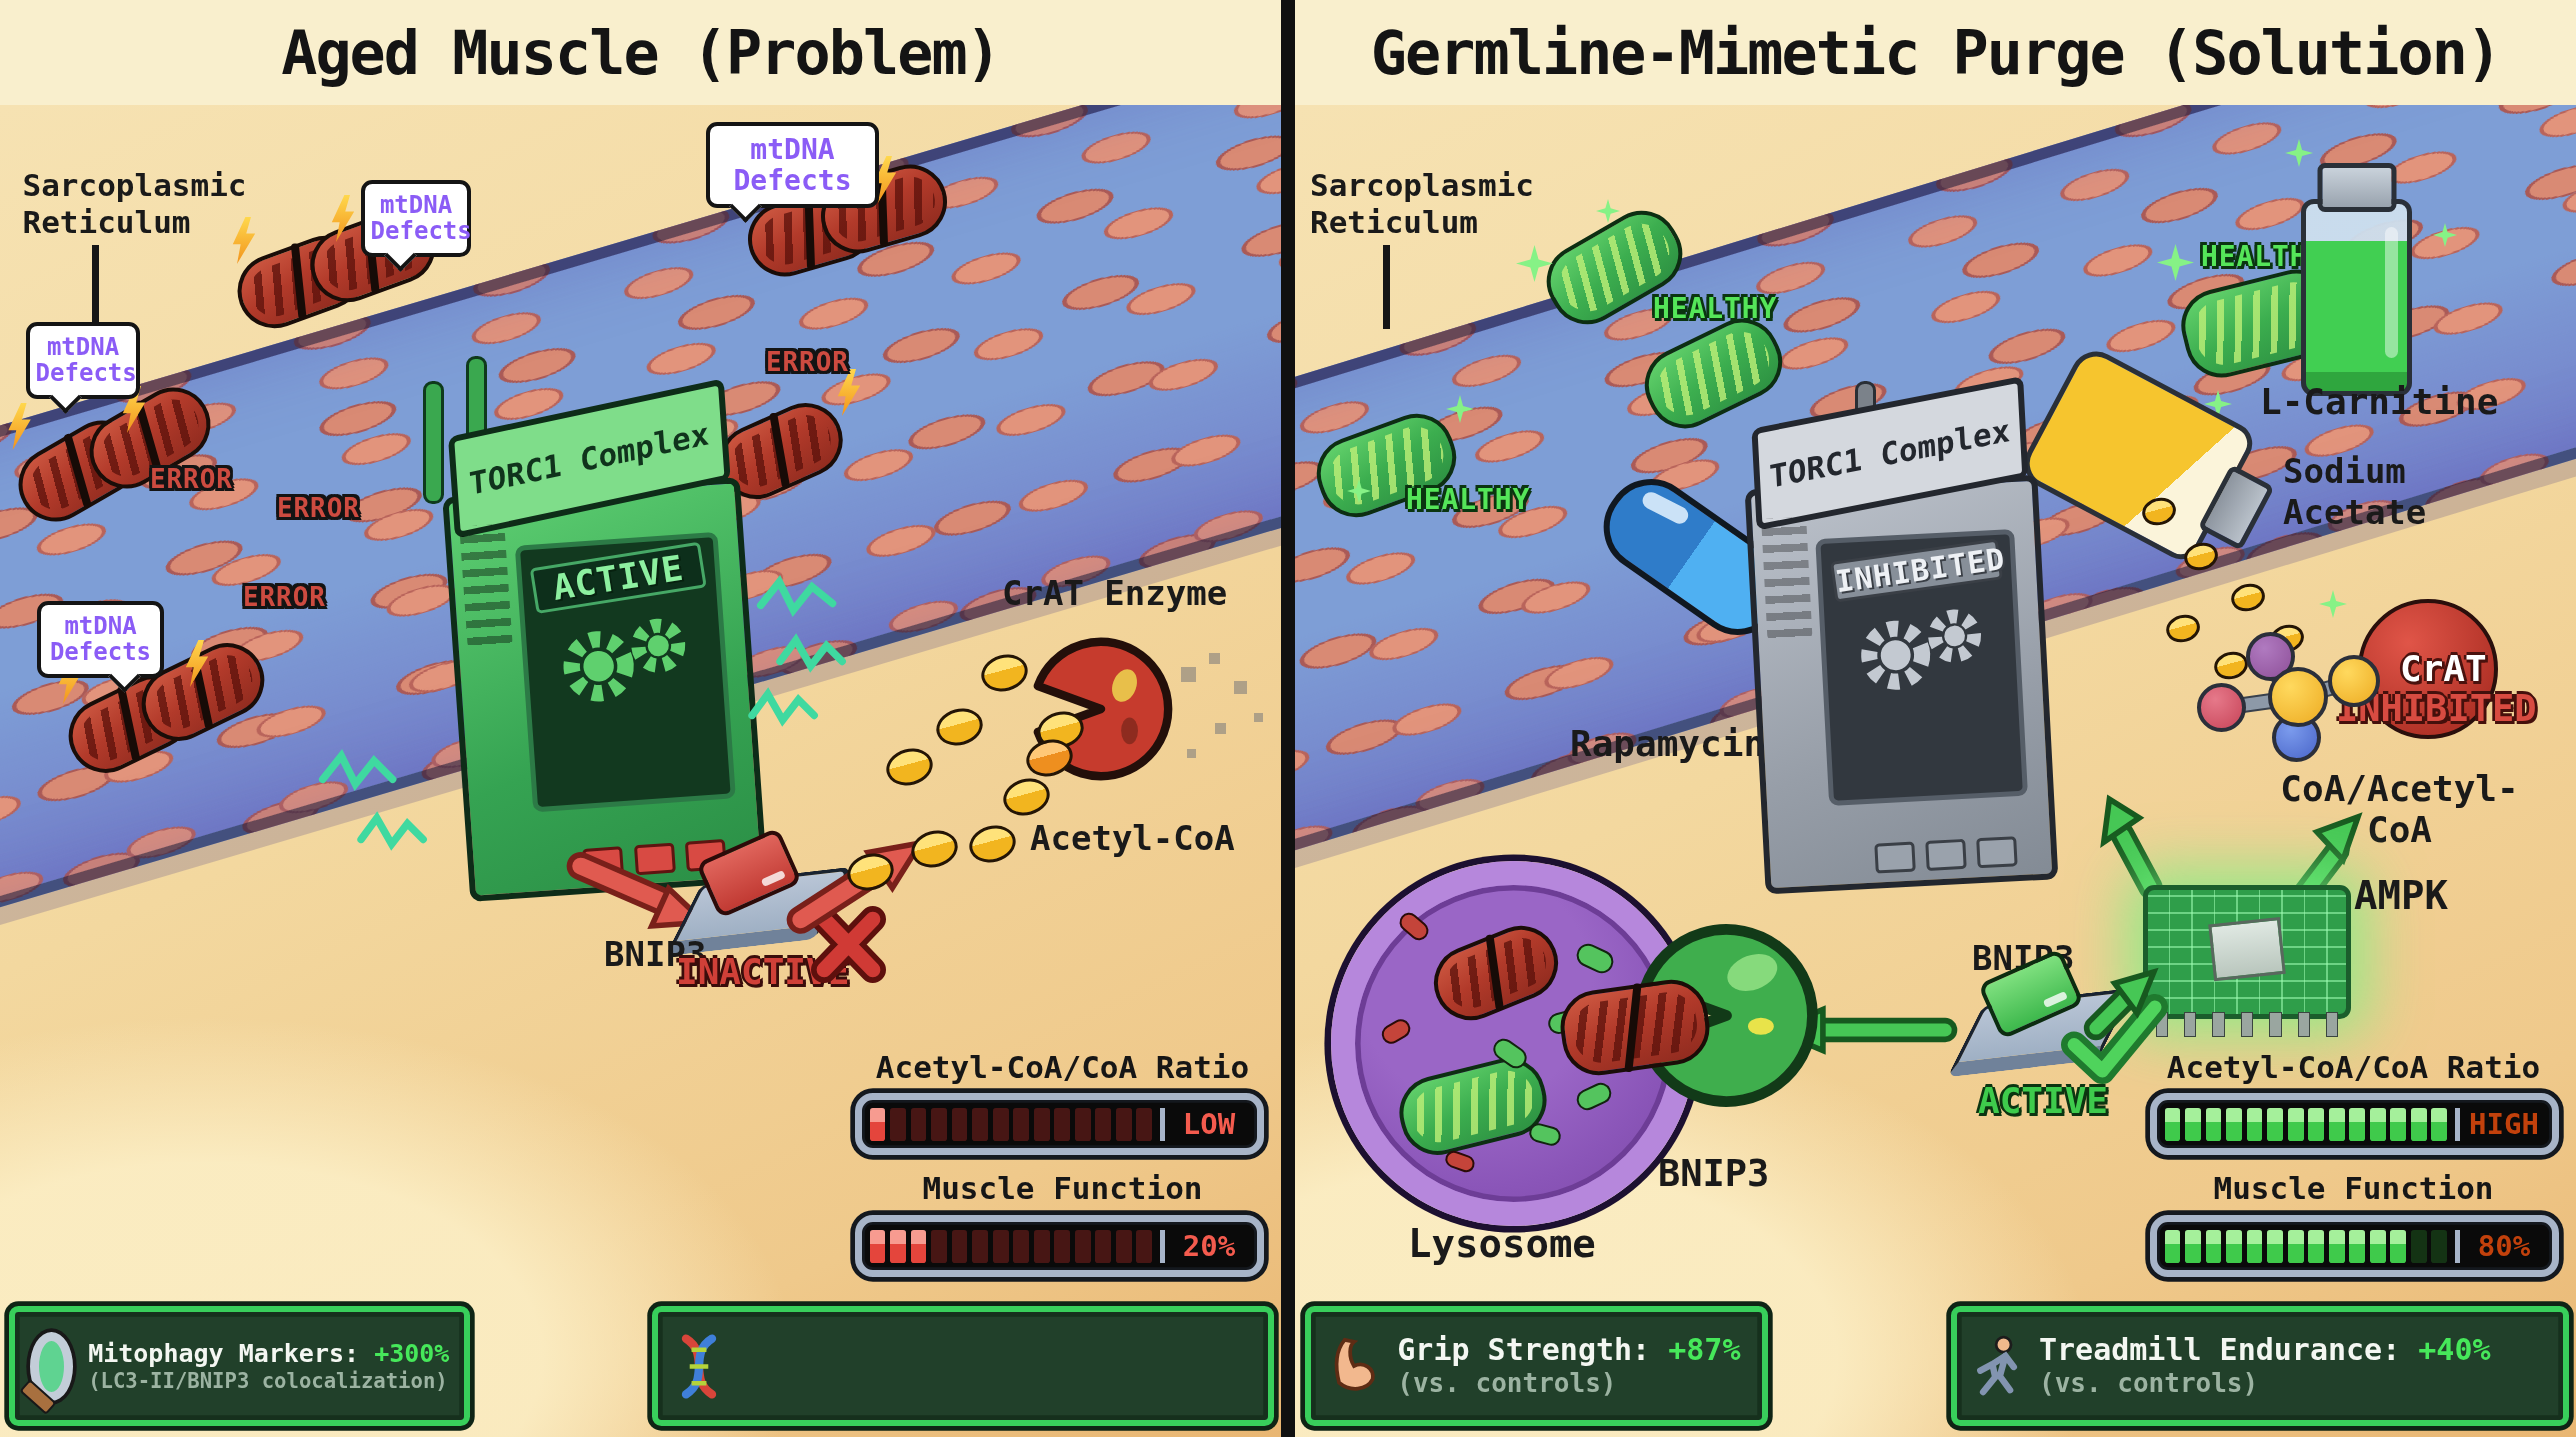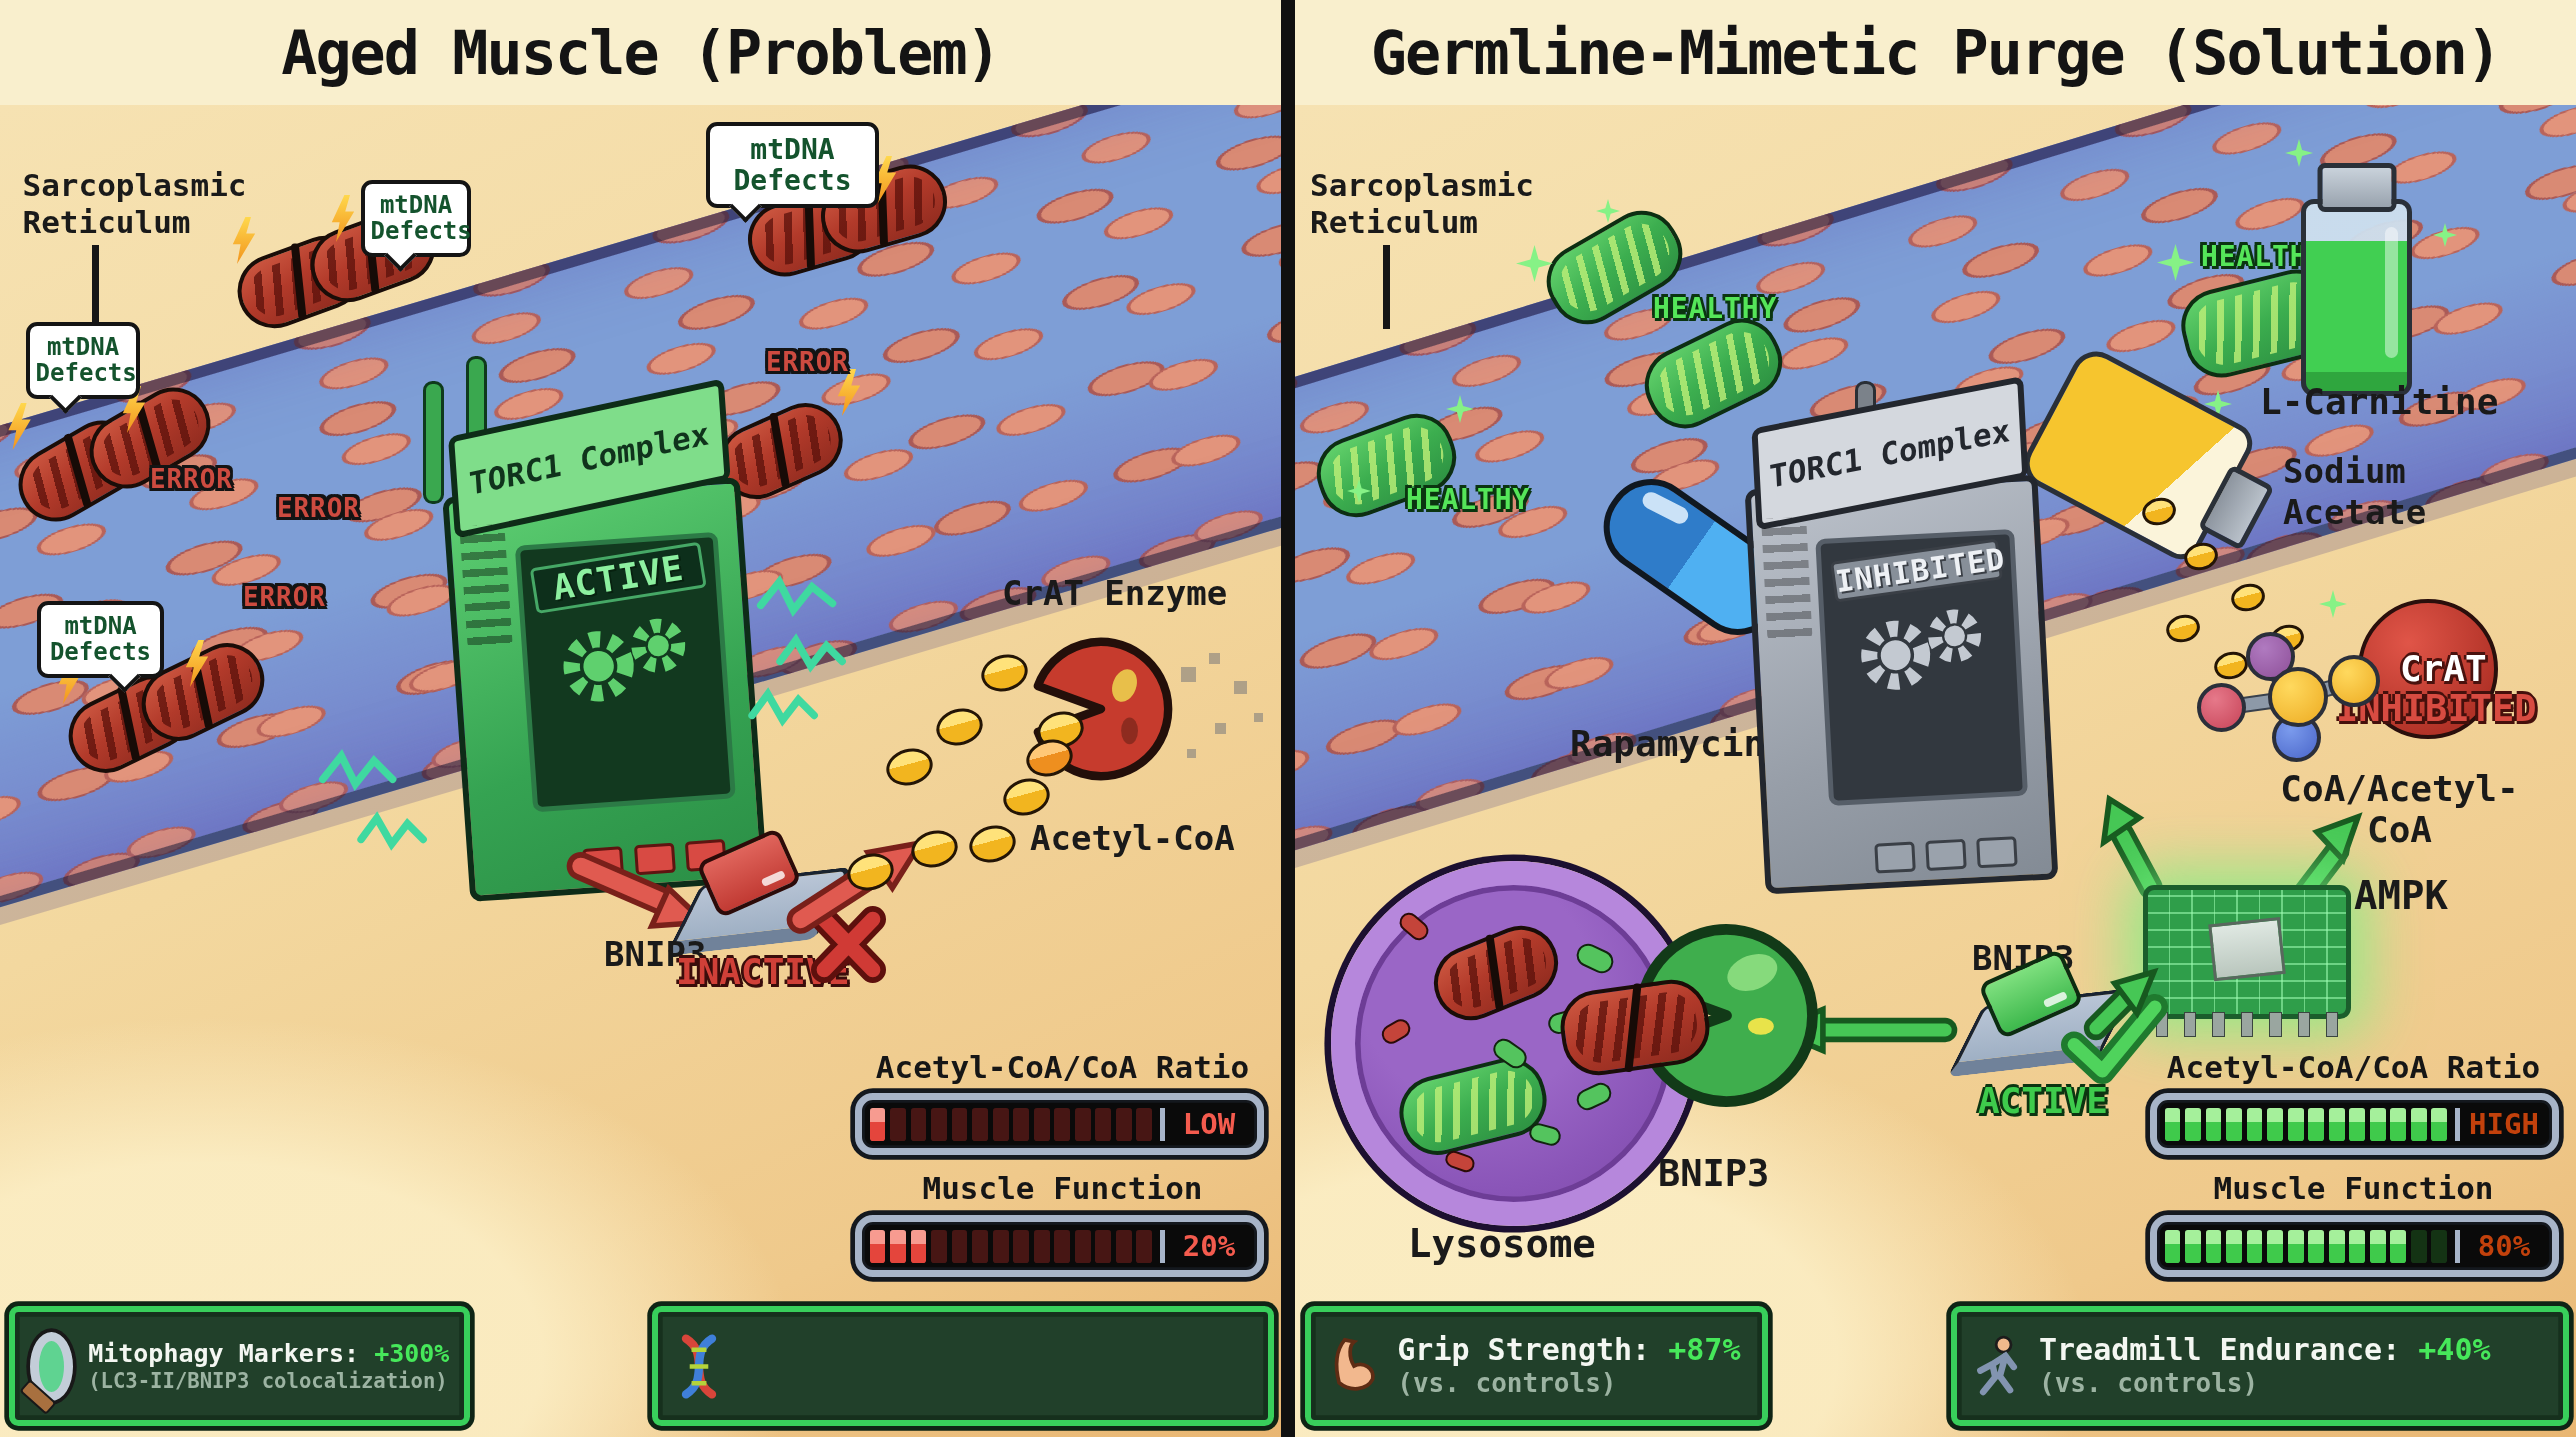--- a/index.html
+++ b/index.html
@@ -32,21 +32,21 @@
     box-shadow:0 17px 0 rgba(70,55,130,.22), inset 0 0 75px rgba(80,64,170,.28);
   }
   .t { position:absolute; font-weight:bold; color:#1a1a1a; }
   .outline-k { text-shadow:2.8px 0 #141414,-2.8px 0 #141414,0 2.8px #141414,0 -2.8px #141414,2.8px 2.8px #141414,-2.8px -2.8px #141414,2.8px -2.8px #141414,-2.8px 2.8px #141414; }
   .err { color:#cd4b40; font-size:26px; letter-spacing:0.9px;text-align:center; }
   .healthy { color:#55e659; font-size:28px; letter-spacing:0.9px;
     text-shadow:2.8px 0 #0b3510,-2.8px 0 #0b3510,0 2.8px #0b3510,0 -2.8px #0b3510,2.8px 2.8px #0b3510,-2.8px -2.8px #0b3510; }
   .bubble {
     position:absolute; background:#ffffff; border:4.7px solid #141414; border-radius:11.2px;
     padding:7.5px 5.6px; font-weight:bold; font-size:24px; line-height:1.12; text-align:center;
-    color:#14532d; box-sizing:border-box;
+    color:#8b5cf6; box-sizing:border-box;
   }
   .bubble::after {
     content:""; position:absolute; bottom:-14px; left:24px; width:19px; height:19px; background:#fff;
     border-right:4.7px solid #141414; border-bottom:4.7px solid #141414; transform:rotate(45deg);
   }
   .bubble.tr::after { left:auto; right:24px; }
   .mito { position:absolute; width:120px; height:66px; border-radius:37px; border:4.7px solid #1a0d08; }
   .mito.bad { background:linear-gradient(165deg,#cf5a43 0%, #b23a2a 45%, #8e2a1e 100%); }
   .mito.bad::before { content:""; position:absolute; inset:8.4px; border-radius:28px;
     background:repeating-linear-gradient(105deg, rgba(0,0,0,0) 0 11.2px, rgba(90,16,10,.75) 11.2px 19px); }

